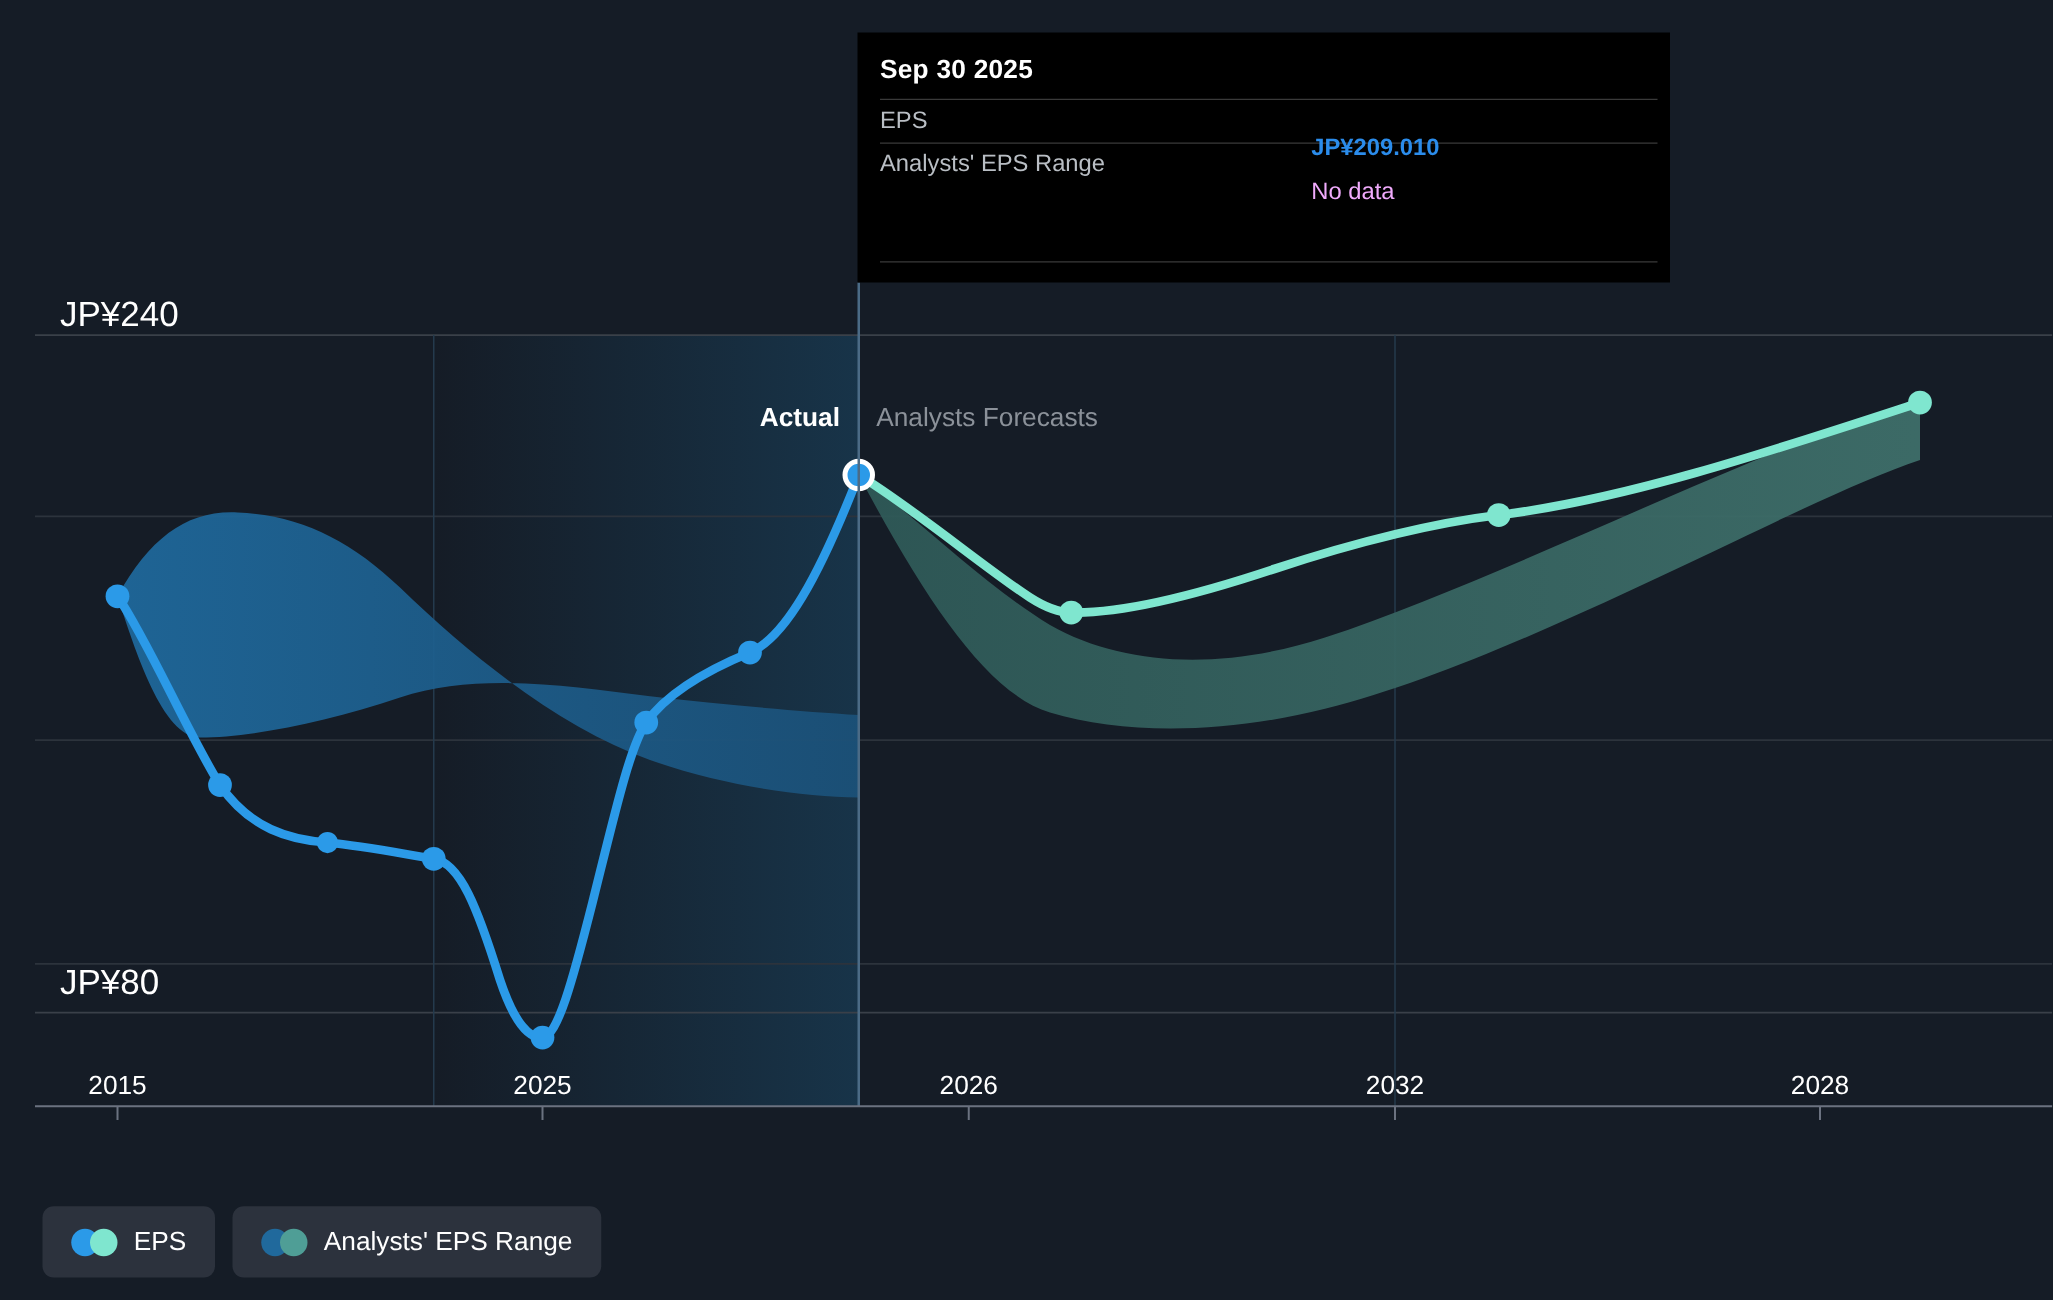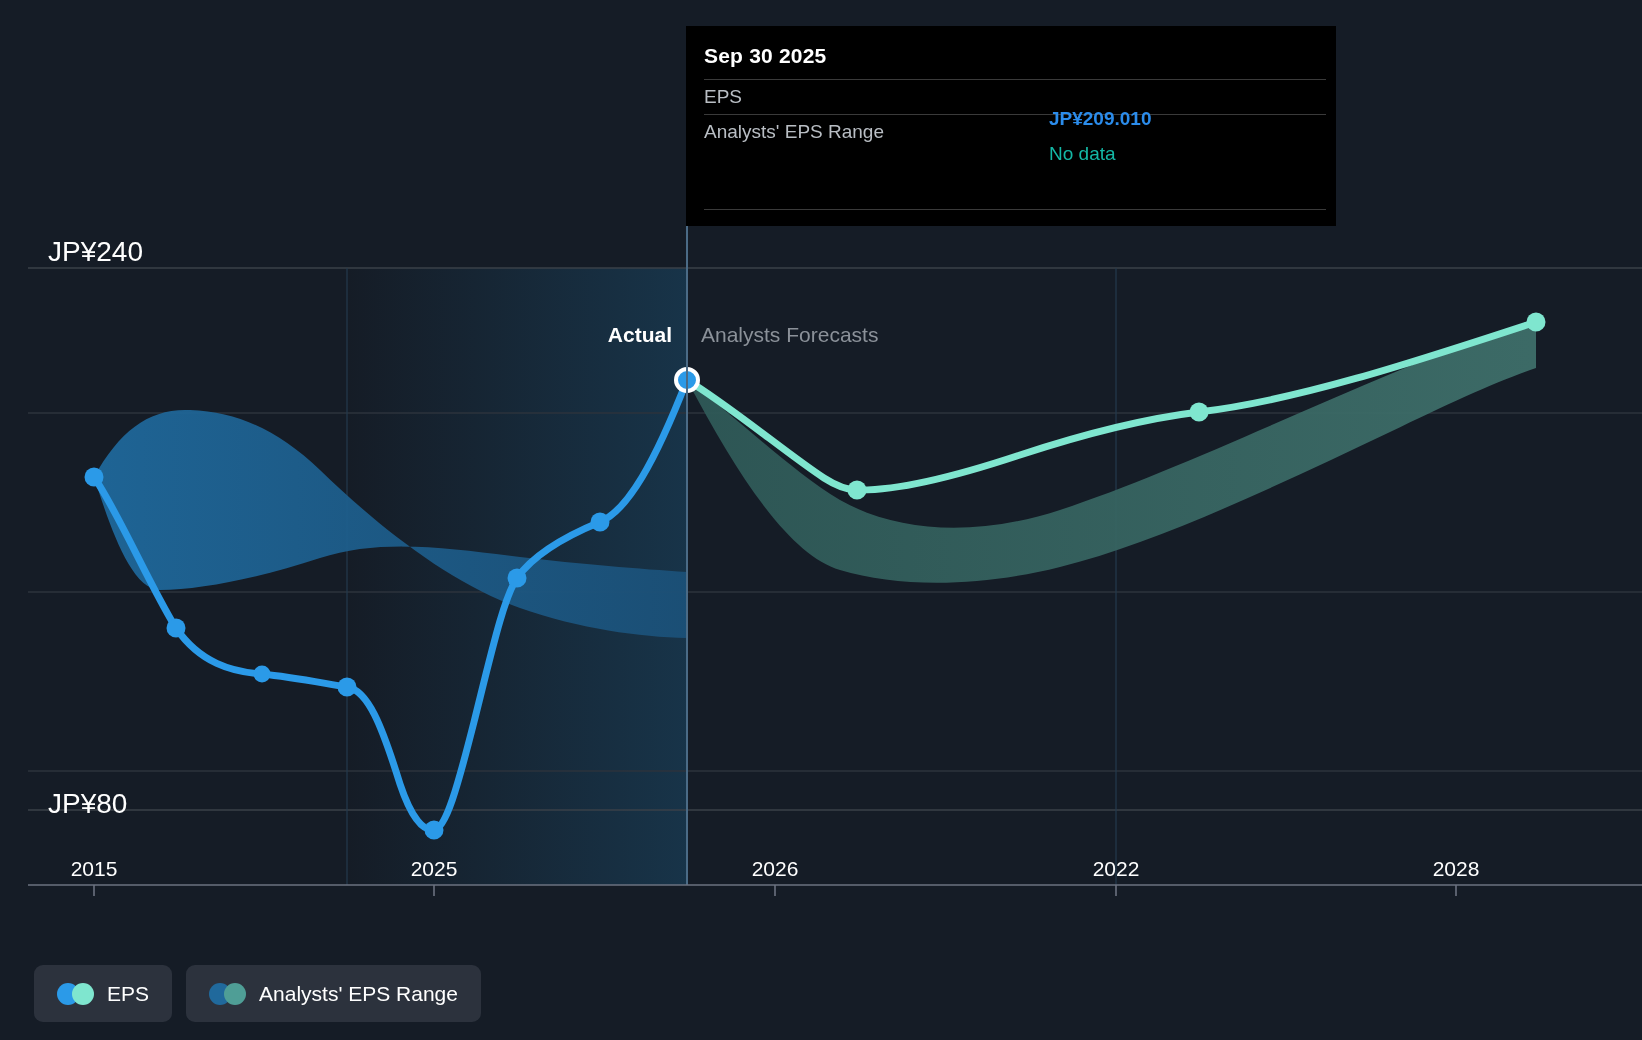--- a/index.html
+++ b/index.html
@@ -60,40 +60,40 @@
     flex: 0 0 345px;
     white-space: nowrap;
   }
   .tt-value {
     color: #2b8ceb;
     font-weight: bold;
     white-space: nowrap;
     margin-top: 44px;
   }
   .tt-value.muted {
-    color: #14b8a6;
+    color: #f0abfc;
     font-weight: normal;
   }
   .tt-spacer {
     height: 60px;
   }
   .tt-footline {
     border-top: 1px solid #3a3a3a;
     height: 1px;
   }
   
   .ylabel {
     position: absolute;
     color: #ffffff;
     font-size: 28px;
     white-space: nowrap;
     z-index: 20;
   }
   #ylabel-top { left: 48px; top: 236px; }
-  #ylabel-bottom { left: 48px; top: 788px; }
+  #ylabel-bottom { left: 48px; top: 770px; }
   .xlabel {
     position: absolute;
     color: #ffffff;
     font-size: 21px;
     transform: translateX(-50%);
     top: 857px;
     white-space: nowrap;
     z-index: 20;
   }
   .region-label {
@@ -259,21 +259,21 @@
       <line x1="1456" y1="885" x2="1456" y2="896"></line>
     </g>
   </svg>
 
   <div class="ylabel" id="ylabel-top">JP¥240</div>
   <div class="ylabel" id="ylabel-bottom">JP¥80</div>
 
   <div class="xlabel" style="left:94px">2015</div>
   <div class="xlabel" style="left:434px">2025</div>
   <div class="xlabel" style="left:775px">2026</div>
-  <div class="xlabel" style="left:1116px">2022</div>
+  <div class="xlabel" style="left:1116px">2032</div>
   <div class="xlabel" style="left:1456px">2028</div>
 
   <div class="region-label" id="region-actual">Actual</div>
   <div class="region-label" id="region-forecast">Analysts Forecasts</div>
 
   <div class="tooltip">
     <div class="tt-title">Sep 30 2025</div>
     <div class="tt-row">
       <span class="tt-label">EPS</span>
       <span class="tt-value">JP¥209.010</span>

